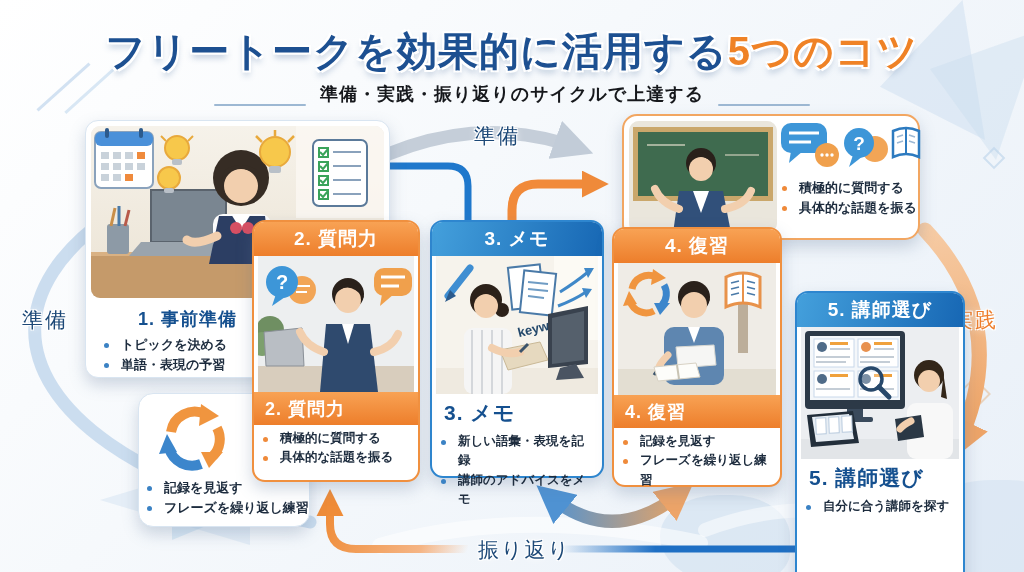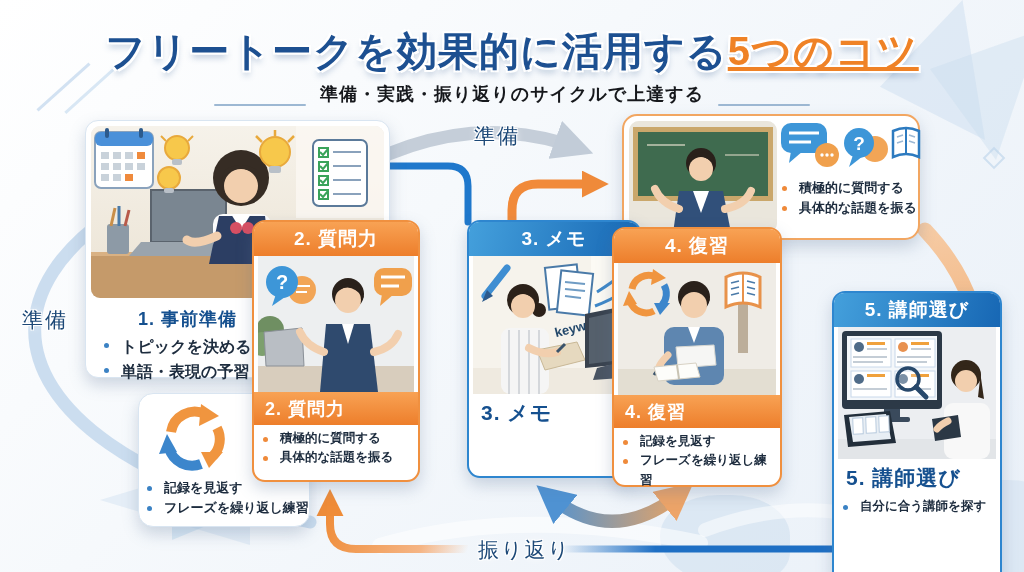--- a/index.html
+++ b/index.html
@@ -14,55 +14,55 @@
     overflow:hidden;
   }
   .deco { position:absolute; pointer-events:none; }
   
   .title-row { position:absolute; top:24px; left:0; width:1024px; text-align:center; z-index:2; }
   .title-main, .title-accent {
     font-size:40px; font-weight:bold; letter-spacing:1px;
     text-shadow:-2px -2px 0 #fff,2px -2px 0 #fff,-2px 2px 0 #fff,2px 2px 0 #fff,0 5px 6px rgba(100,130,170,.45);
   }
   .title-main { color:#1d5091; }
-  .title-accent { color:#ef8226;text-decoration:underline; }
+  .title-accent { color:#ef8226; }
   .subtitle-row { position:absolute; top:82px; left:0; width:1024px; display:flex; align-items:flex-end; justify-content:center; gap:14px; z-index:2; }
   .subtitle { font-size:18px; font-weight:bold; color:#16181c; letter-spacing:1px; }
   .sub-line { width:92px; height:2px; background:#9db8d3; border-radius:2px; }
   
   .cycle-label {
     position:absolute; z-index:2; font-weight:normal; font-size:21px; letter-spacing:2px;
     text-shadow:-1px -1px 0 #fff,1px -1px 0 #fff,-1px 1px 0 #fff,1px 1px 0 #fff,0 0 8px #fff;
   }
   .cl-blue { color:#1c4877; }
   .cl-orange { color:#ee7e2c; }
   
   .card { position:absolute; background:#fff; border-radius:13px; box-shadow:0 7px 16px rgba(90,115,150,.28); }
   .b-orange { border:2px solid #f0903f; }
-  .b-blue   { border:2px solid #2e86cf;margin-left:37px; }
+  .b-blue   { border:2px solid #2e86cf; }
   .b-none   { border:1px solid #d9e5f1; }
   .card-header {
     height:34px; display:flex; align-items:center; justify-content:center;
     border-radius:10px 10px 0 0; color:#fff; font-weight:bold; font-size:19px; letter-spacing:1px;
   }
   .h-orange { background:linear-gradient(180deg,#f8a254,#ed7e2b); }
   .h-blue   { background:linear-gradient(105deg,#44a0dc,#1767b4); }
   .photo { position:relative; overflow:hidden; background:#eee; }
   .band {
     height:33px; display:flex; align-items:center; padding-left:11px;
     color:#fff; font-weight:bold; font-size:18px; letter-spacing:1px;
     background:linear-gradient(180deg,#f8a254,#ed7e2b);
   }
   .card-title-text { font-size:21px; font-weight:bold; color:#15508f; padding:5px 0 1px 12px; letter-spacing:1px; }
   .card1-title { font-size:18px; font-weight:bold; color:#15508f; letter-spacing:1px;margin-left:36px; }
   .bullets { padding:4px 7px 0 9px; }
   .bullet { display:flex; gap:12px; font-weight:bold; color:#1d2c3e; line-height:1.55; }
   .bullet .dot { flex:0 0 5px; width:5px; height:5px; border-radius:50%; margin-top:8px; }
   .dot-blue { background:#3b82c4; } .dot-orange { background:#ef8a3a; }
-  .f12 { font-size:12.5px; } .f13 { font-size:13px; } .f15 { font-size:16px; }
+  .f12 { font-size:12.5px; } .f13 { font-size:13px; } .f15 { font-size:13px; }
   svg { display:block; }
 </style>
 </head>
 <body>
 
 <div id="stage">
 
   <div class="deco" style="left:62px;top:52px;width:3px;height:70px;background:#aecbe8;transform:rotate(48deg);opacity:.55;"></div>
   <div class="deco" style="left:98px;top:36px;width:3px;height:92px;background:#aecbe8;transform:rotate(48deg);opacity:.45;"></div>
   <div class="deco" style="left:880px;top:0;width:150px;height:140px;background:#bcd4ec;opacity:.35;clip-path:polygon(0 62%,55% 0,70% 100%);"></div>
@@ -349,20 +349,30 @@
         <polygon points="64,94 104,86 112,104 72,114" fill="#e6d9bf" stroke="#c9b896"></polygon>
         <path d="M 56 92 Q 72 100 84 96" stroke="#f2cfae" stroke-width="8" fill="none" stroke-linecap="round"></path>
         <line x1="84" y1="96" x2="92" y2="88" stroke="#3a536b" stroke-width="3"></line>
 
         <polygon points="112,58 152,50 152,108 112,112" fill="#39424e"></polygon>
         <polygon points="116,62 148,55 148,104 116,108" fill="#55606c"></polygon>
         <polygon points="124,112 140,108 148,122 120,124" fill="#4a5462"></polygon>
       </svg>
     </div>
     <div class="card-title-text">3. メモ</div>
+    <div class="bullets">
+      <div class="bullet f12">
+          <span class="dot dot-blue"></span>
+          <span>新しい語彙・表現を記録</span>
+        </div>
+      <div class="bullet f12">
+          <span class="dot dot-blue"></span>
+          <span>講師のアドバイスをメモ</span>
+        </div>
+    </div>
   </div>
 
   <div class="card b-blue" style="left:795px;top:291px;width:170px;height:310px;z-index:4;">
     <div class="card-header h-blue">5. 講師選び</div>
     <div class="photo" style="margin:0 4px;height:132px;">
       <svg width="158" height="132" viewBox="0 0 158 132">
         <rect width="158" height="132" fill="#eceef1"></rect>
         <rect x="0" y="112" width="158" height="20" fill="#e2e5e8"></rect>
 
         <g>

